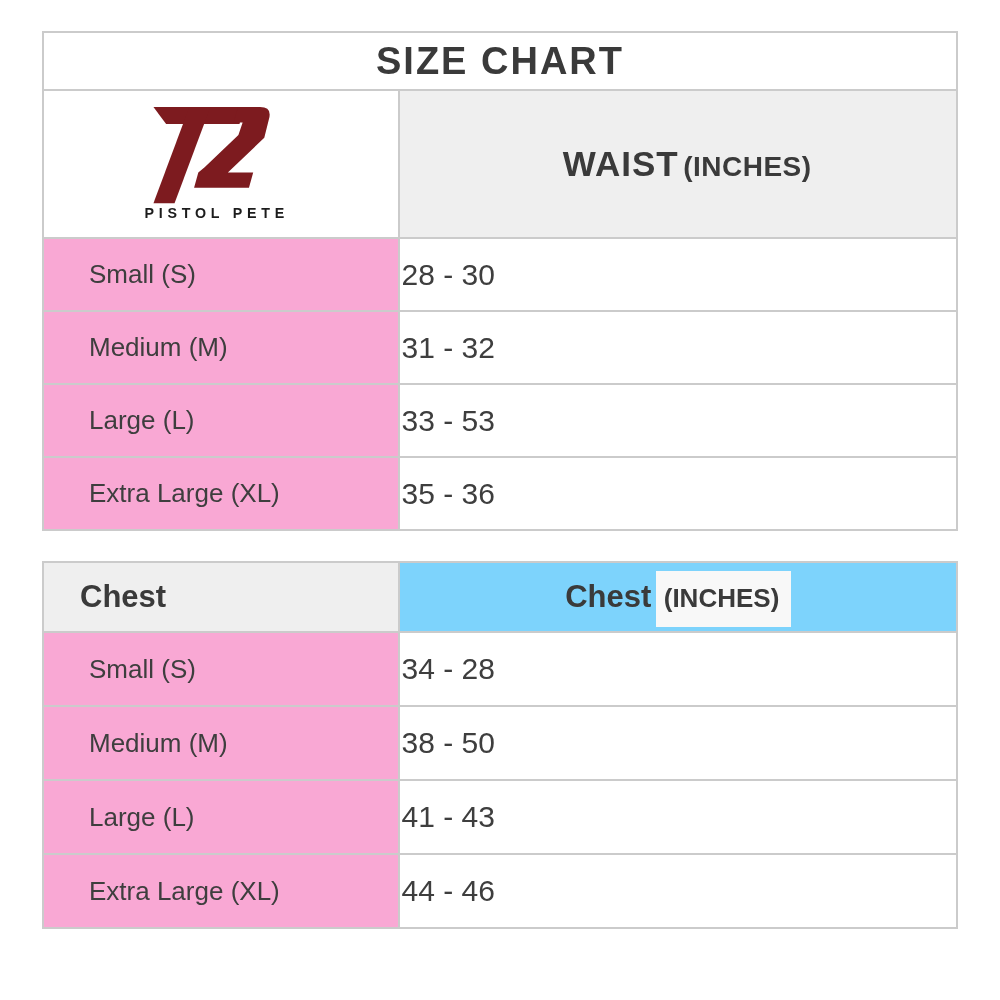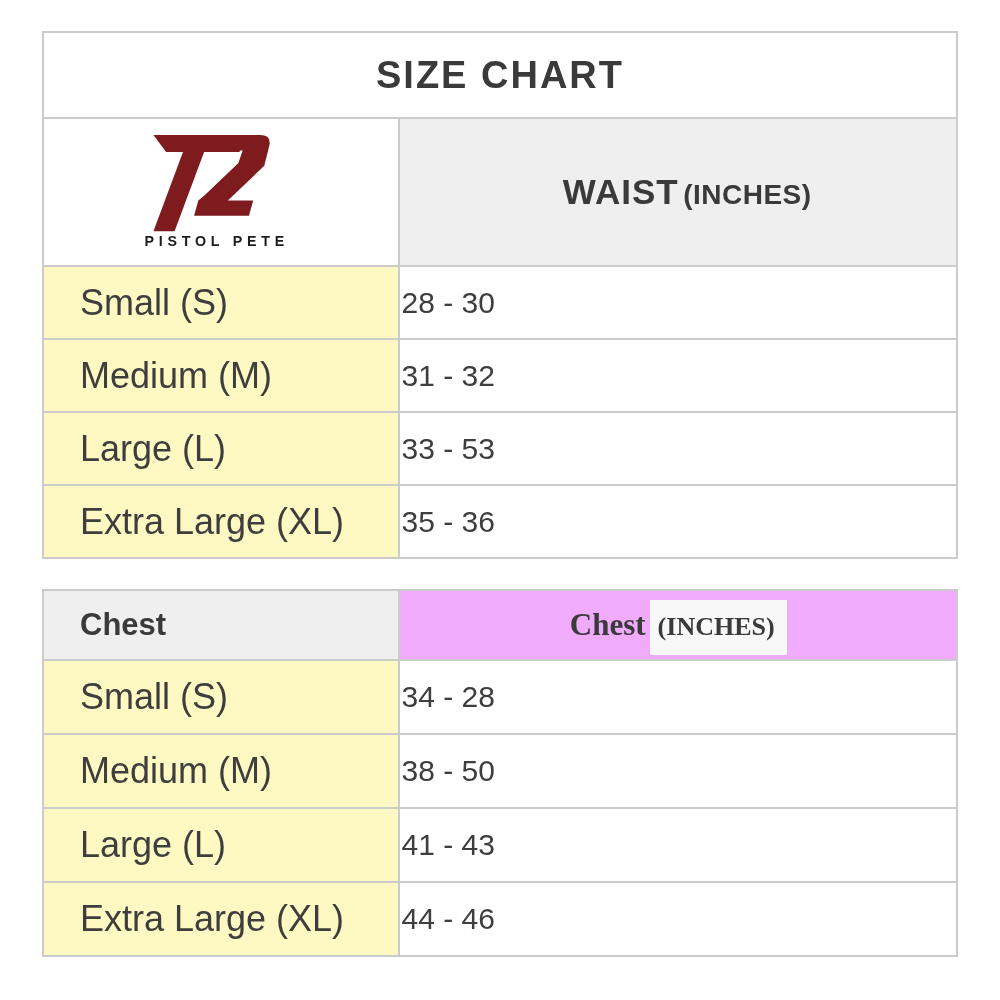--- a/index.html
+++ b/index.html
@@ -28,21 +28,21 @@
     box-sizing: border-box;
   }
   table.size-table {
     border: 2px solid #c3c3c3;
     border-bottom-color: #bdbdbd;
   }
   col.c-left  { width: 39%; }
   col.c-right { width: 61%; }
 
   td.title-cell {
-    height: 86px;
+    height: 58px;
     text-align: center;
     vertical-align: middle;
     font-size: 38px;
     font-weight: bold;
     letter-spacing: 2px;
     color: #3a3a3a;
     background: #ffffff;
   }
   td.logo-cell {
     height: 146px;
@@ -63,50 +63,49 @@
     font-weight: bold;
     letter-spacing: 1px;
   }
   .measure-unit {
     font-size: 28px;
     font-weight: bold;
     letter-spacing: 0.5px;
   }
   td.label-cell {
     height: 73px;
-    padding-left: 36px;
-    vertical-align: middle;
-    font-size: 36px;
+    padding-left: 45px;
+    vertical-align: middle;
+    font-size: 26px;
     color: #3e3e3e;
-    background: #fef9c3;
+    background: #f9a8d4;
   }
   td.value-cell {
     text-align: left;
     vertical-align: middle;
     font-size: 30px;
     color: #3e3e3e;
     background: #ffffff;
   }
   .table-gap { height: 30px; }
 
   td.corner-head-cell {
     height: 70px;
     padding-left: 36px;
     vertical-align: middle;
     font-size: 31px;
     font-weight: bold;
     color: #3a3a3a;
     background: #efefef;
   }
   td.measure-cell-2 {
-    background: #f0abfc;
-    text-align: center;
-    vertical-align: middle;
-    color: #3a3a3a;
-    font-family: Liberation Serif, serif;
+    background: #7dd3fc;
+    text-align: center;
+    vertical-align: middle;
+    color: #3a3a3a;
   }
   .measure-big-2 {
     font-size: 31px;
     font-weight: bold;
   }
   .unit-patch {
     font-size: 26px;
     font-weight: bold;
     background: #f8f8f8;
     padding: 12px 12px 14px 8px;

